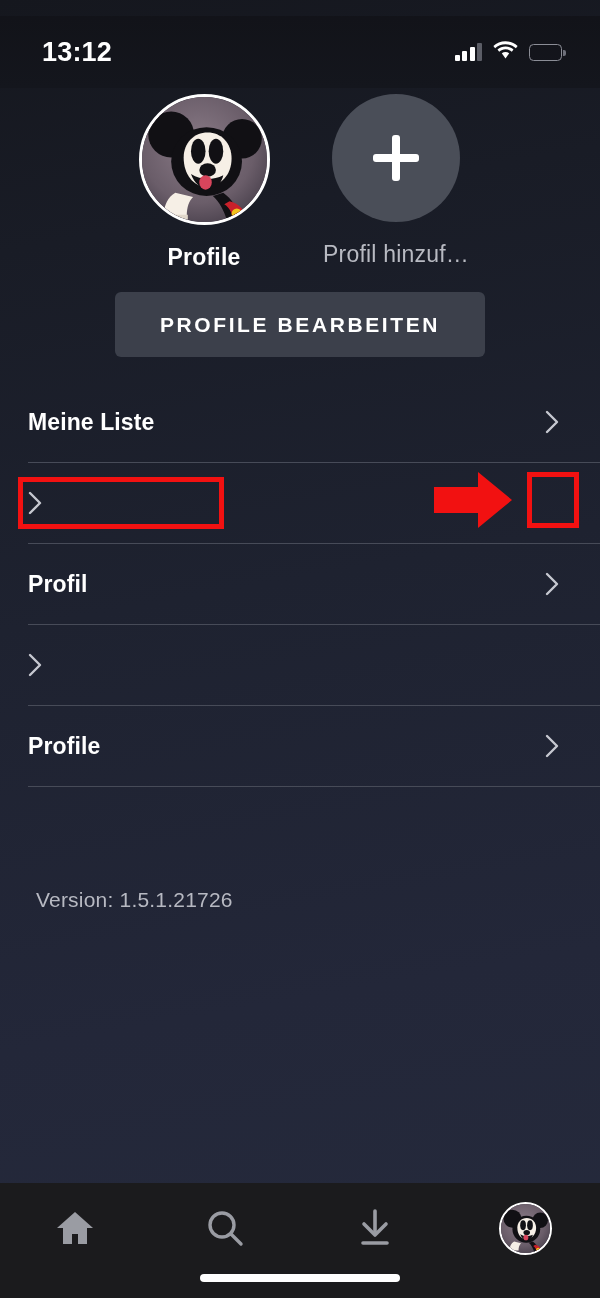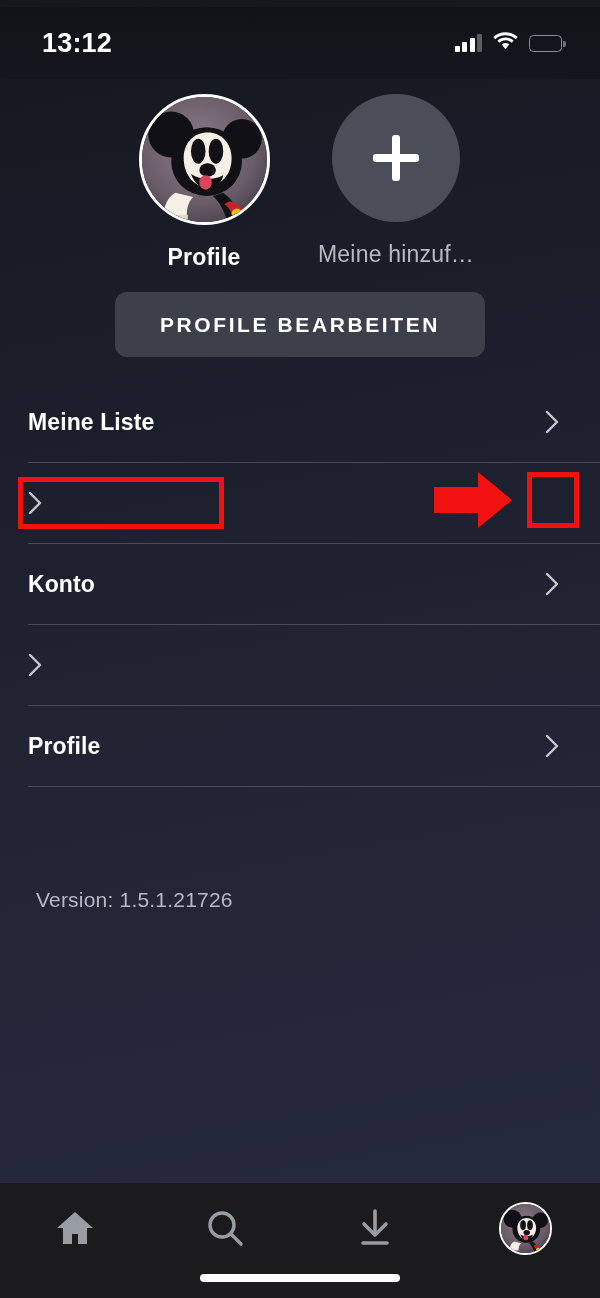--- a/index.html
+++ b/index.html
@@ -14,21 +14,21 @@
   #phone {
     position: relative;
     width: 600px;
     height: 1298px;
     overflow: hidden;
     background: linear-gradient(170deg, #15171e 0%, #191c26 18%, #1e2230 45%, #232739 75%, #252a3c 100%);
   }
   
   .statusbar {
     position: absolute;
-    top: 7px; left: 0; right: 0;
+    top: 16px; left: 0; right: 0;
     height: 72px;
     display: flex;
     align-items: center;
     justify-content: space-between;
     padding: 0 38px 0 42px;
     box-sizing: border-box;
     background: linear-gradient(180deg, #121319 0%, #14161d 100%);
   }
   .clock {
     color: #fff;
@@ -138,21 +138,21 @@
   }
   .plabel.dim { color: #b8bac2; font-weight: 500; }
   
   .editbtn {
     position: absolute;
     top: 292px;
     left: 115px;
     width: 370px;
     height: 65px;
     background: #3c404b;
-    border-radius: 12px;
+    border-radius: 6px;
     border: none;
     color: #ffffff;
     font-family: "Liberation Sans", sans-serif;
     font-size: 21px;
     font-weight: 600;
     letter-spacing: 2.6px;
     display: flex;
     align-items: center;
     justify-content: center;
     cursor: pointer;
@@ -313,21 +313,21 @@
           <path d="M22 113h22v6H22z" fill="#e2d8cb"></path>
         </svg>
       </div>
       <div class="plabel">Profile</div>
     </div>
 
     <div class="profile">
       <div class="addcircle">
         <span class="plus"></span>
       </div>
-      <div class="plabel dim">Meine hinzuf…</div>
+      <div class="plabel dim">Profil hinzuf…</div>
     </div>
 
   </div>
 
   <button class="editbtn">PROFILE BEARBEITEN</button>
 
   <div class="menu">
 
     <div class="row">
       <span class="rlabel">Meine Liste</span>
@@ -340,21 +340,21 @@
 
     <div class="row">
       <span class="chev">
         <svg width="15" height="24" viewBox="0 0 15 24">
             <path d="M2 2l10 10L2 22" fill="none" stroke="#c6c8d0" stroke-width="2.4" stroke-linecap="round" stroke-linejoin="round"></path>
           </svg>
       </span>
     </div>
 
     <div class="row">
-      <span class="rlabel">Konto</span>
+      <span class="rlabel">Profil</span>
       <span class="chev">
         <svg width="15" height="24" viewBox="0 0 15 24">
             <path d="M2 2l10 10L2 22" fill="none" stroke="#c6c8d0" stroke-width="2.4" stroke-linecap="round" stroke-linejoin="round"></path>
           </svg>
       </span>
     </div>
 
     <div class="row">
       <span class="chev">
         <svg width="15" height="24" viewBox="0 0 15 24">

